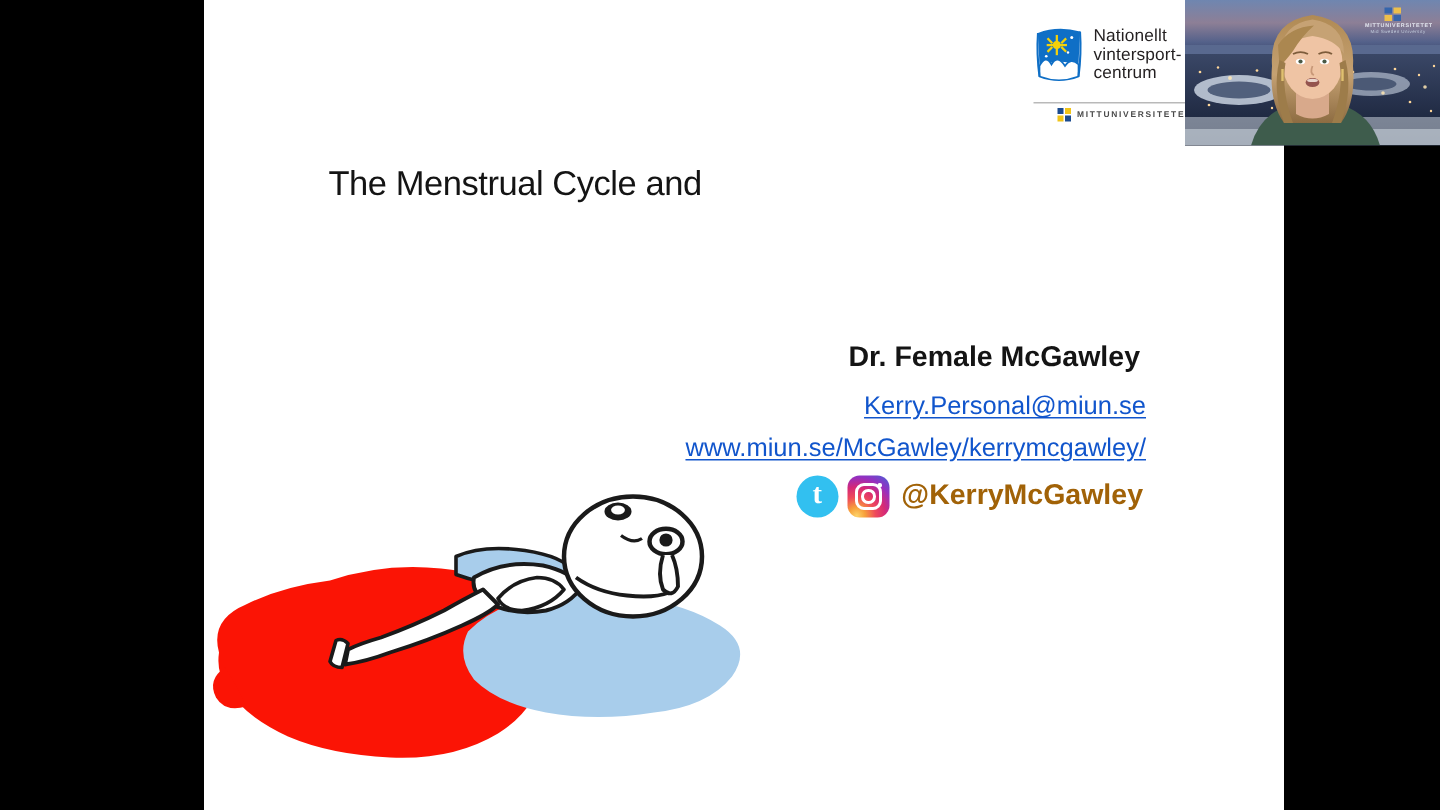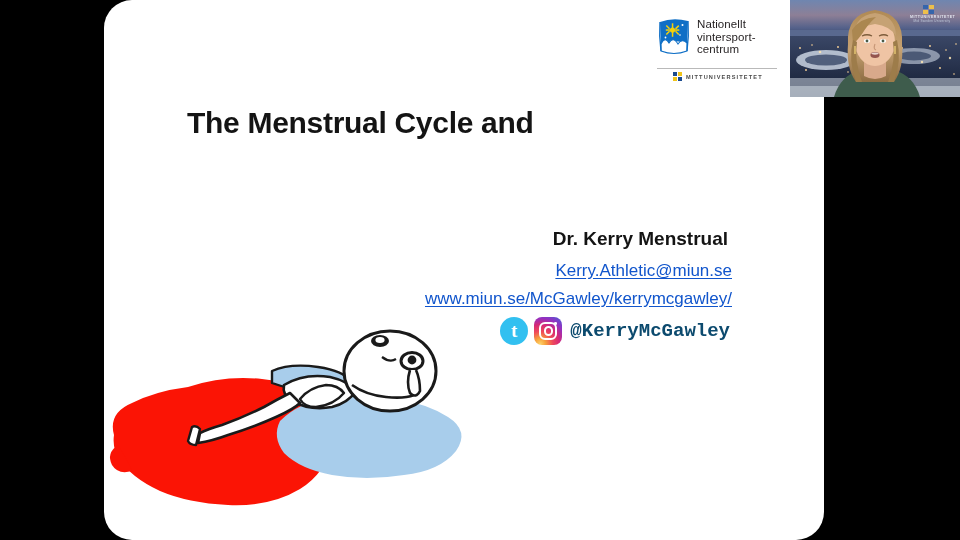--- a/index.html
+++ b/index.html
@@ -26,25 +26,24 @@
   .bar-right {
     position: absolute;
     left: 840px; top: 0;
     width: 120px; height: 540px;
     background: #000000;
   }
 
   
   #slide {
     position: absolute;
-    left: 104px; top: 0;
+    left: 136px; top: 0;
     width: 720px; height: 540px;
     background: #ffffff;
     overflow: hidden;
-    border-radius: 28px;
   }
 
   
   .logo-block {
     position: absolute;
     left: 553px;
     top: 8px;
     width: 120px;
     height: 84px;
   }
@@ -99,22 +98,22 @@
     color: #4a4a4a;
     font-weight: bold;
   }
 
   
   .slide-title {
     position: absolute;
     left: 83px;
     top: 101px;
     width: 620px;
-    font-size: 30px;
-    font-weight: bold;
+    font-size: 23px;
+    font-weight: normal;
     line-height: 43px;
     color: #141414;
     letter-spacing: -0.3px;
   }
   .slide-title .tline { display: block; }
 
   
   .contact {
     position: absolute;
     left: 180px;
@@ -191,23 +190,22 @@
   .icon-ig .dot {
     position: absolute;
     right: 5.4px; top: 5.4px;
     width: 2.6px; height: 2.6px;
     border-radius: 50%;
     background: #ffffff;
   }
   .handle {
     font-size: 19px;
     font-weight: bold;
-    color: #0c4a6e;
+    color: #a16207;
     margin-left: 2px;
-    font-family: Liberation Mono, monospace;
   }
 
   
   .cartoon {
     position: absolute;
     left: 0px;
     top: 325px;
     width: 400px;
     height: 215px;
   }
@@ -301,22 +299,22 @@
         </span>
         <span class="uni-text">MITTUNIVERSITETET</span>
       </div>
     </div>
 
     <div class="slide-title">
       <span class="tline">The Menstrual Cycle and</span>
     </div>
 
     <div class="contact">
-      <div class="presenter">Dr. Kerry Menstrual</div>
-      <span class="link">Kerry.Athletic@miun.se</span>
+      <div class="presenter">Dr. Female McGawley</div>
+      <span class="link">Kerry.Personal@miun.se</span>
       <span class="link">www.miun.se/McGawley/kerrymcgawley/</span>
       <div class="social-row">
         <span class="icon-tw">
           <span class="t">t</span>
         </span>
         <span class="icon-ig">
           <span class="frame"></span>
             <span class="lens"></span>
             <span class="dot"></span>
         </span>

